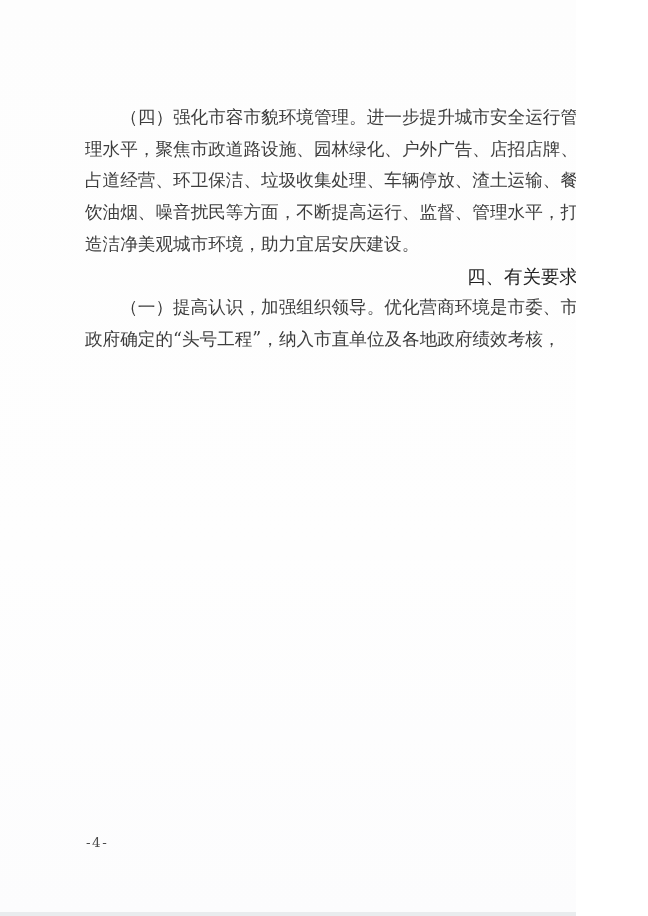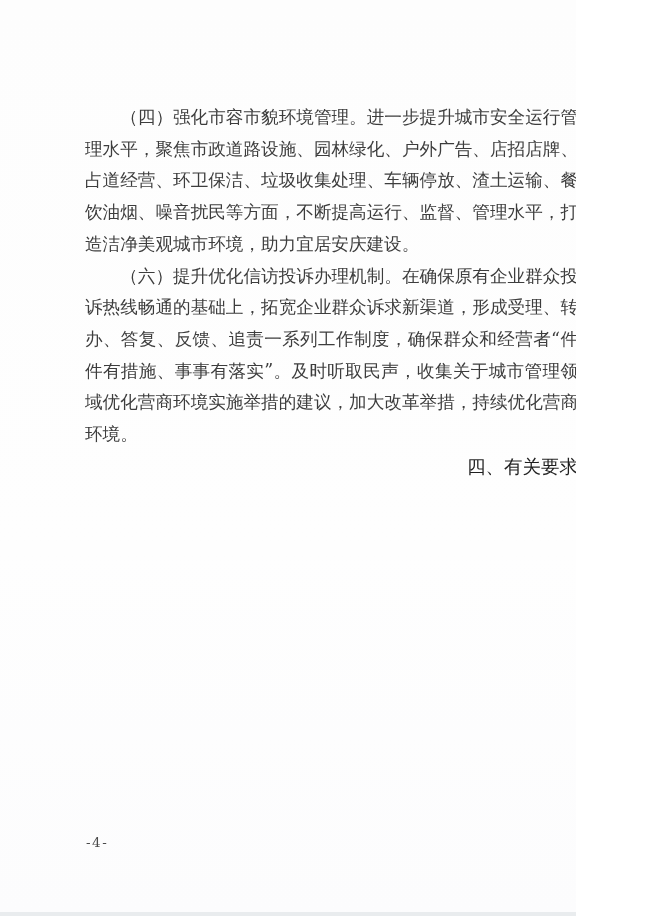--- a/index.html
+++ b/index.html
@@ -61,17 +61,17 @@
     color: #4a4a4a;
     font-family: "DejaVu Serif", "Liberation Serif", serif;
   }
 </style>
 </head>
 <body>
 
 <div class="page">
   <div class="content">
     <p class="body-para">（四）强化市容市貌环境管理。进一步提升城市安全运行管理水平，聚焦市政道路设施、园林绿化、户外广告、店招店牌、占道经营、环卫保洁、垃圾收集处理、车辆停放、渣土运输、餐饮油烟、噪音扰民等方面，不断提高运行、监督、管理水平，打造洁净美观城市环境，助力宜居安庆建设。</p>
-    <p class="body-para">（六）提升优化信访投诉办理机制。在确保原有企业群众投诉热线畅通的基础上，拓宽企业群众诉求新渠道，形成受理、转办、答复、反馈、追责一系列工作制度，确保群众和经营者“件件有措施、事事有落实”。及时听取民声，收集关于城市管理领域优化营商环境实施举措的建议，加大改革举措，持续优化营商环境。</p>
     <h2 class="section-heading">四、有关要求</h2>
+    <p class="body-para">（一）提高认识，加强组织领导。优化营商环境是市委、市政府确定的“头号工程”，纳入市直单位及各地政府绩效考核，</p>
   </div>
   <div class="page-number">-4-</div>
 </div>
 
 </body></html>

